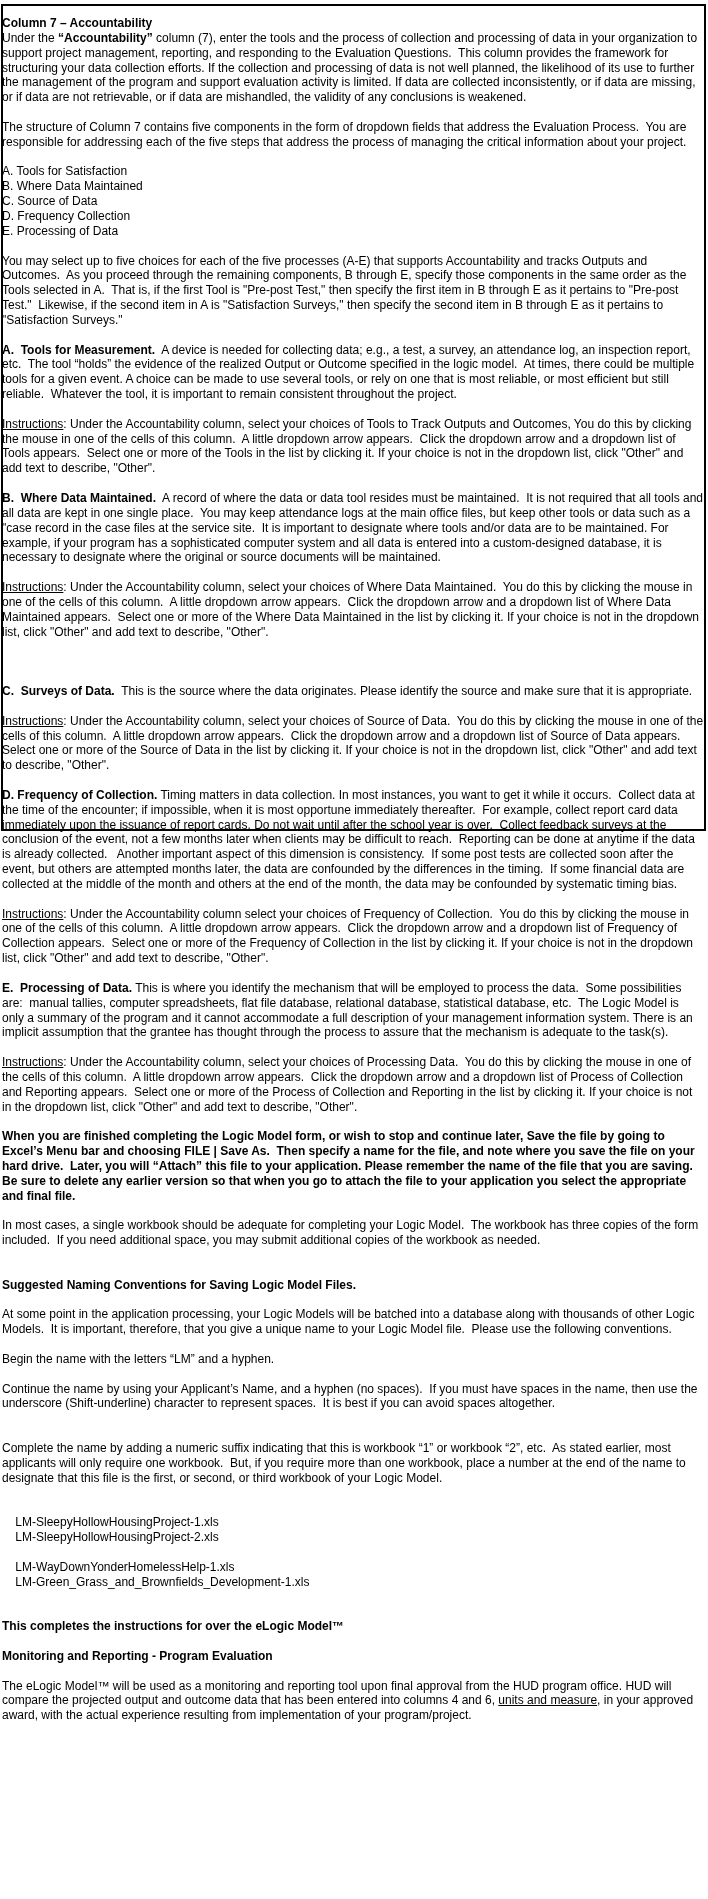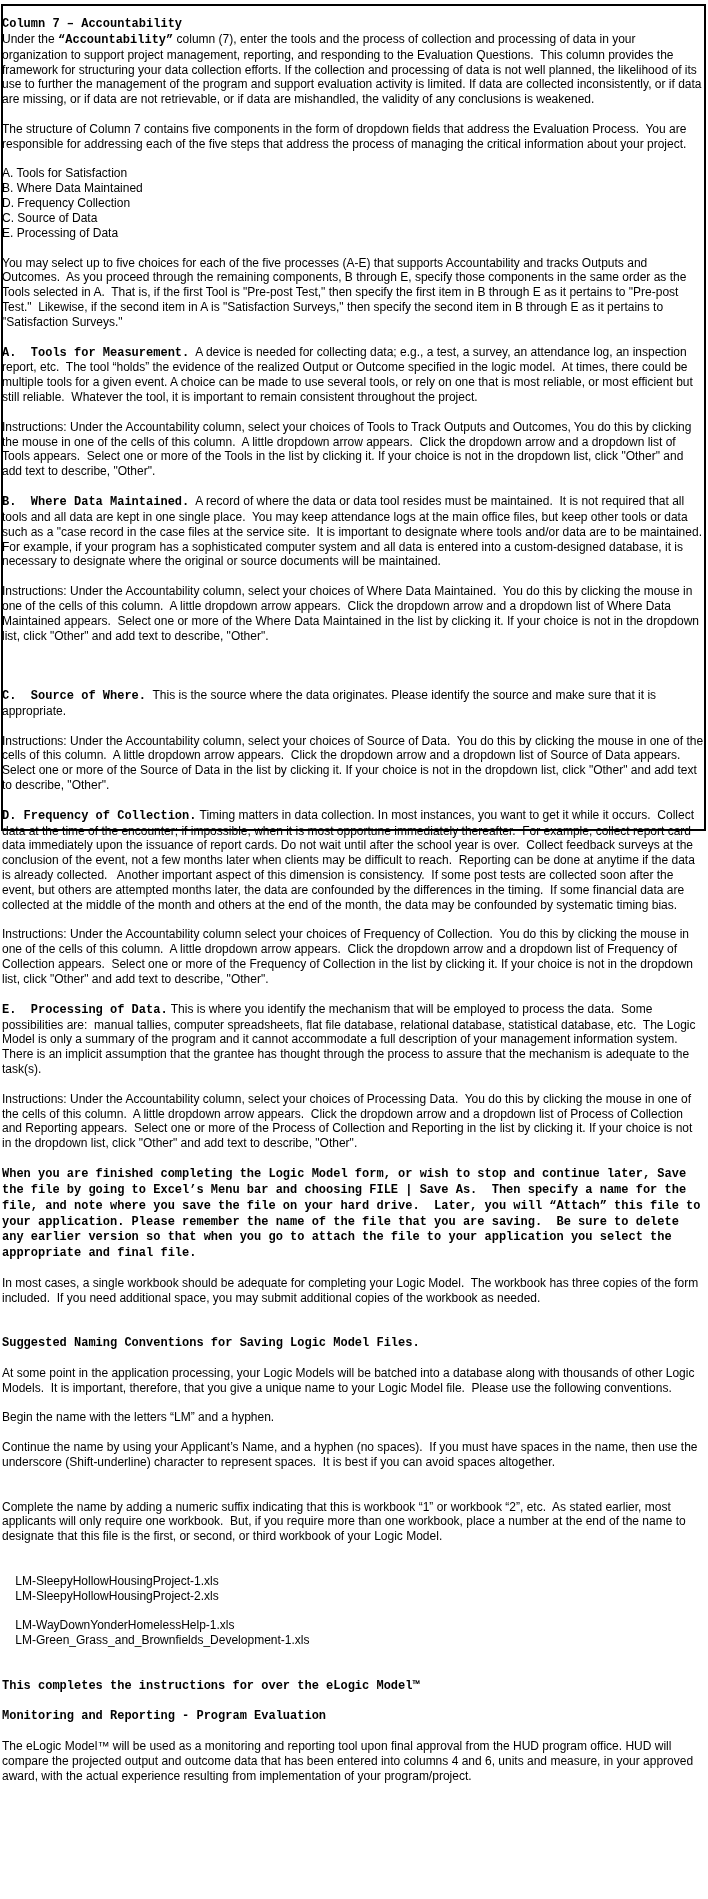--- a/index.html
+++ b/index.html
@@ -23,22 +23,22 @@
     top: 0;
     width: 708px;
     padding: 16px 4px 0 2px;
     box-sizing: border-box;
   }
   .para {
     white-space: pre-wrap;
     min-height: 14.85px;
   }
   .run { }
-  .run.bold { font-weight: bold; font-family: Liberation Mono, monospace; }
-  .run.underline { }
+  .run.bold { font-weight: bold; }
+  .run.underline { text-decoration: underline; }
   .text-box {
     position: absolute;
     left: 1px;
     top: 4px;
     width: 701px;
     height: 823px;
     border: 2px solid #000000;
     pointer-events: none;
     background: transparent;
   }
@@ -47,37 +47,37 @@
 <body>
 
 <div class="doc">
     <div class="para"><span class="run bold">Column 7 – Accountability</span></div>
     <div class="para"><span class="run">Under the </span><span class="run bold">“Accountability”</span><span class="run"> column (7), enter the tools and the process of collection and processing of data in your organization to support project management, reporting, and responding to the Evaluation Questions.  This column provides the framework for structuring your data collection efforts. If the collection and processing of data is not well planned, the likelihood of its use to further the management of the program and support evaluation activity is limited. If data are collected inconsistently, or if data are missing, or if data are not retrievable, or if data are mishandled, the validity of any conclusions is weakened.</span></div>
     <div class="para">&nbsp;</div>
     <div class="para"><span class="run">The structure of Column 7 contains five components in the form of dropdown fields that address the Evaluation Process.  You are responsible for addressing each of the five steps that address the process of managing the critical information about your project.</span></div>
     <div class="para">&nbsp;</div>
     <div class="para"><span class="run">A. Tools for Satisfaction</span></div>
     <div class="para"><span class="run">B. Where Data Maintained</span></div>
+    <div class="para"><span class="run">C. Source of Data</span></div>
     <div class="para"><span class="run">D. Frequency Collection</span></div>
-    <div class="para"><span class="run">C. Source of Data</span></div>
     <div class="para"><span class="run">E. Processing of Data</span></div>
     <div class="para">&nbsp;</div>
     <div class="para"><span class="run">You may select up to five choices for each of the five processes (A-E) that supports Accountability and tracks Outputs and Outcomes.  As you proceed through the remaining components, B through E, specify those components in the same order as the Tools selected in A.  That is, if the first Tool is "Pre-post Test," then specify the first item in B through E as it pertains to "Pre-post Test."  Likewise, if the second item in A is "Satisfaction Surveys," then specify the second item in B through E as it pertains to "Satisfaction Surveys."</span></div>
     <div class="para">&nbsp;</div>
     <div class="para"><span class="run bold">A.  Tools for Measurement.</span><span class="run">  A device is needed for collecting data; e.g., a test, a survey, an attendance log, an inspection report, etc.  The tool “holds” the evidence of the realized Output or Outcome specified in the logic model.  At times, there could be multiple tools for a given event. A choice can be made to use several tools, or rely on one that is most reliable, or most efficient but still reliable.  Whatever the tool, it is important to remain consistent throughout the project.</span></div>
     <div class="para">&nbsp;</div>
     <div class="para"><span class="run underline">Instructions</span><span class="run">: Under the Accountability column, select your choices of Tools to Track Outputs and Outcomes, You do this by clicking the mouse in one of the cells of this column.  A little dropdown arrow appears.  Click the dropdown arrow and a dropdown list of Tools appears.  Select one or more of the Tools in the list by clicking it. If your choice is not in the dropdown list, click "Other" and add text to describe, "Other".</span></div>
     <div class="para">&nbsp;</div>
     <div class="para"><span class="run bold">B.  Where Data Maintained.</span><span class="run">  A record of where the data or data tool resides must be maintained.  It is not required that all tools and all data are kept in one single place.  You may keep attendance logs at the main office files, but keep other tools or data such as a "case record in the case files at the service site.  It is important to designate where tools and/or data are to be maintained. For example, if your program has a sophisticated computer system and all data is entered into a custom-designed database, it is necessary to designate where the original or source documents will be maintained.</span></div>
     <div class="para">&nbsp;</div>
     <div class="para"><span class="run underline">Instructions</span><span class="run">: Under the Accountability column, select your choices of Where Data Maintained.  You do this by clicking the mouse in one of the cells of this column.  A little dropdown arrow appears.  Click the dropdown arrow and a dropdown list of Where Data Maintained appears.  Select one or more of the Where Data Maintained in the list by clicking it. If your choice is not in the dropdown list, click "Other" and add text to describe, "Other".</span></div>
     <div class="para">&nbsp;</div>
     <div class="para">&nbsp;</div>
     <div class="para">&nbsp;</div>
-    <div class="para"><span class="run bold">C.  Source of Where.</span><span class="run">  This is the source where the data originates. Please identify the source and make sure that it is appropriate.</span></div>
+    <div class="para"><span class="run bold">C.  Surveys of Data.</span><span class="run">  This is the source where the data originates. Please identify the source and make sure that it is appropriate.</span></div>
     <div class="para">&nbsp;</div>
     <div class="para"><span class="run underline">Instructions</span><span class="run">: Under the Accountability column, select your choices of Source of Data.  You do this by clicking the mouse in one of the cells of this column.  A little dropdown arrow appears.  Click the dropdown arrow and a dropdown list of Source of Data appears.  Select one or more of the Source of Data in the list by clicking it. If your choice is not in the dropdown list, click "Other" and add text to describe, "Other".</span></div>
     <div class="para">&nbsp;</div>
     <div class="para"><span class="run bold">D. Frequency of Collection.</span><span class="run"> Timing matters in data collection. In most instances, you want to get it while it occurs.  Collect data at the time of the encounter; if impossible, when it is most opportune immediately thereafter.  For example, collect report card data immediately upon the issuance of report cards. Do not wait until after the school year is over.  Collect feedback surveys at the conclusion of the event, not a few months later when clients may be difficult to reach.  Reporting can be done at anytime if the data is already collected.   Another important aspect of this dimension is consistency.  If some post tests are collected soon after the event, but others are attempted months later, the data are confounded by the differences in the timing.  If some financial data are collected at the middle of the month and others at the end of the month, the data may be confounded by systematic timing bias.</span></div>
     <div class="para">&nbsp;</div>
     <div class="para"><span class="run underline">Instructions</span><span class="run">: Under the Accountability column select your choices of Frequency of Collection.  You do this by clicking the mouse in one of the cells of this column.  A little dropdown arrow appears.  Click the dropdown arrow and a dropdown list of Frequency of Collection appears.  Select one or more of the Frequency of Collection in the list by clicking it. If your choice is not in the dropdown list, click "Other" and add text to describe, "Other".</span></div>
     <div class="para">&nbsp;</div>
     <div class="para"><span class="run bold">E.  Processing of Data.</span><span class="run"> This is where you identify the mechanism that will be employed to process the data.  Some possibilities are:  manual tallies, computer spreadsheets, flat file database, relational database, statistical database, etc.  The Logic Model is only a summary of the program and it cannot accommodate a full description of your management information system. There is an implicit assumption that the grantee has thought through the process to assure that the mechanism is adequate to the task(s).</span></div>
     <div class="para">&nbsp;</div>
     <div class="para"><span class="run underline">Instructions</span><span class="run">: Under the Accountability column, select your choices of Processing Data.  You do this by clicking the mouse in one of the cells of this column.  A little dropdown arrow appears.  Click the dropdown arrow and a dropdown list of Process of Collection and Reporting appears.  Select one or more of the Process of Collection and Reporting in the list by clicking it. If your choice is not in the dropdown list, click "Other" and add text to describe, "Other".</span></div>

